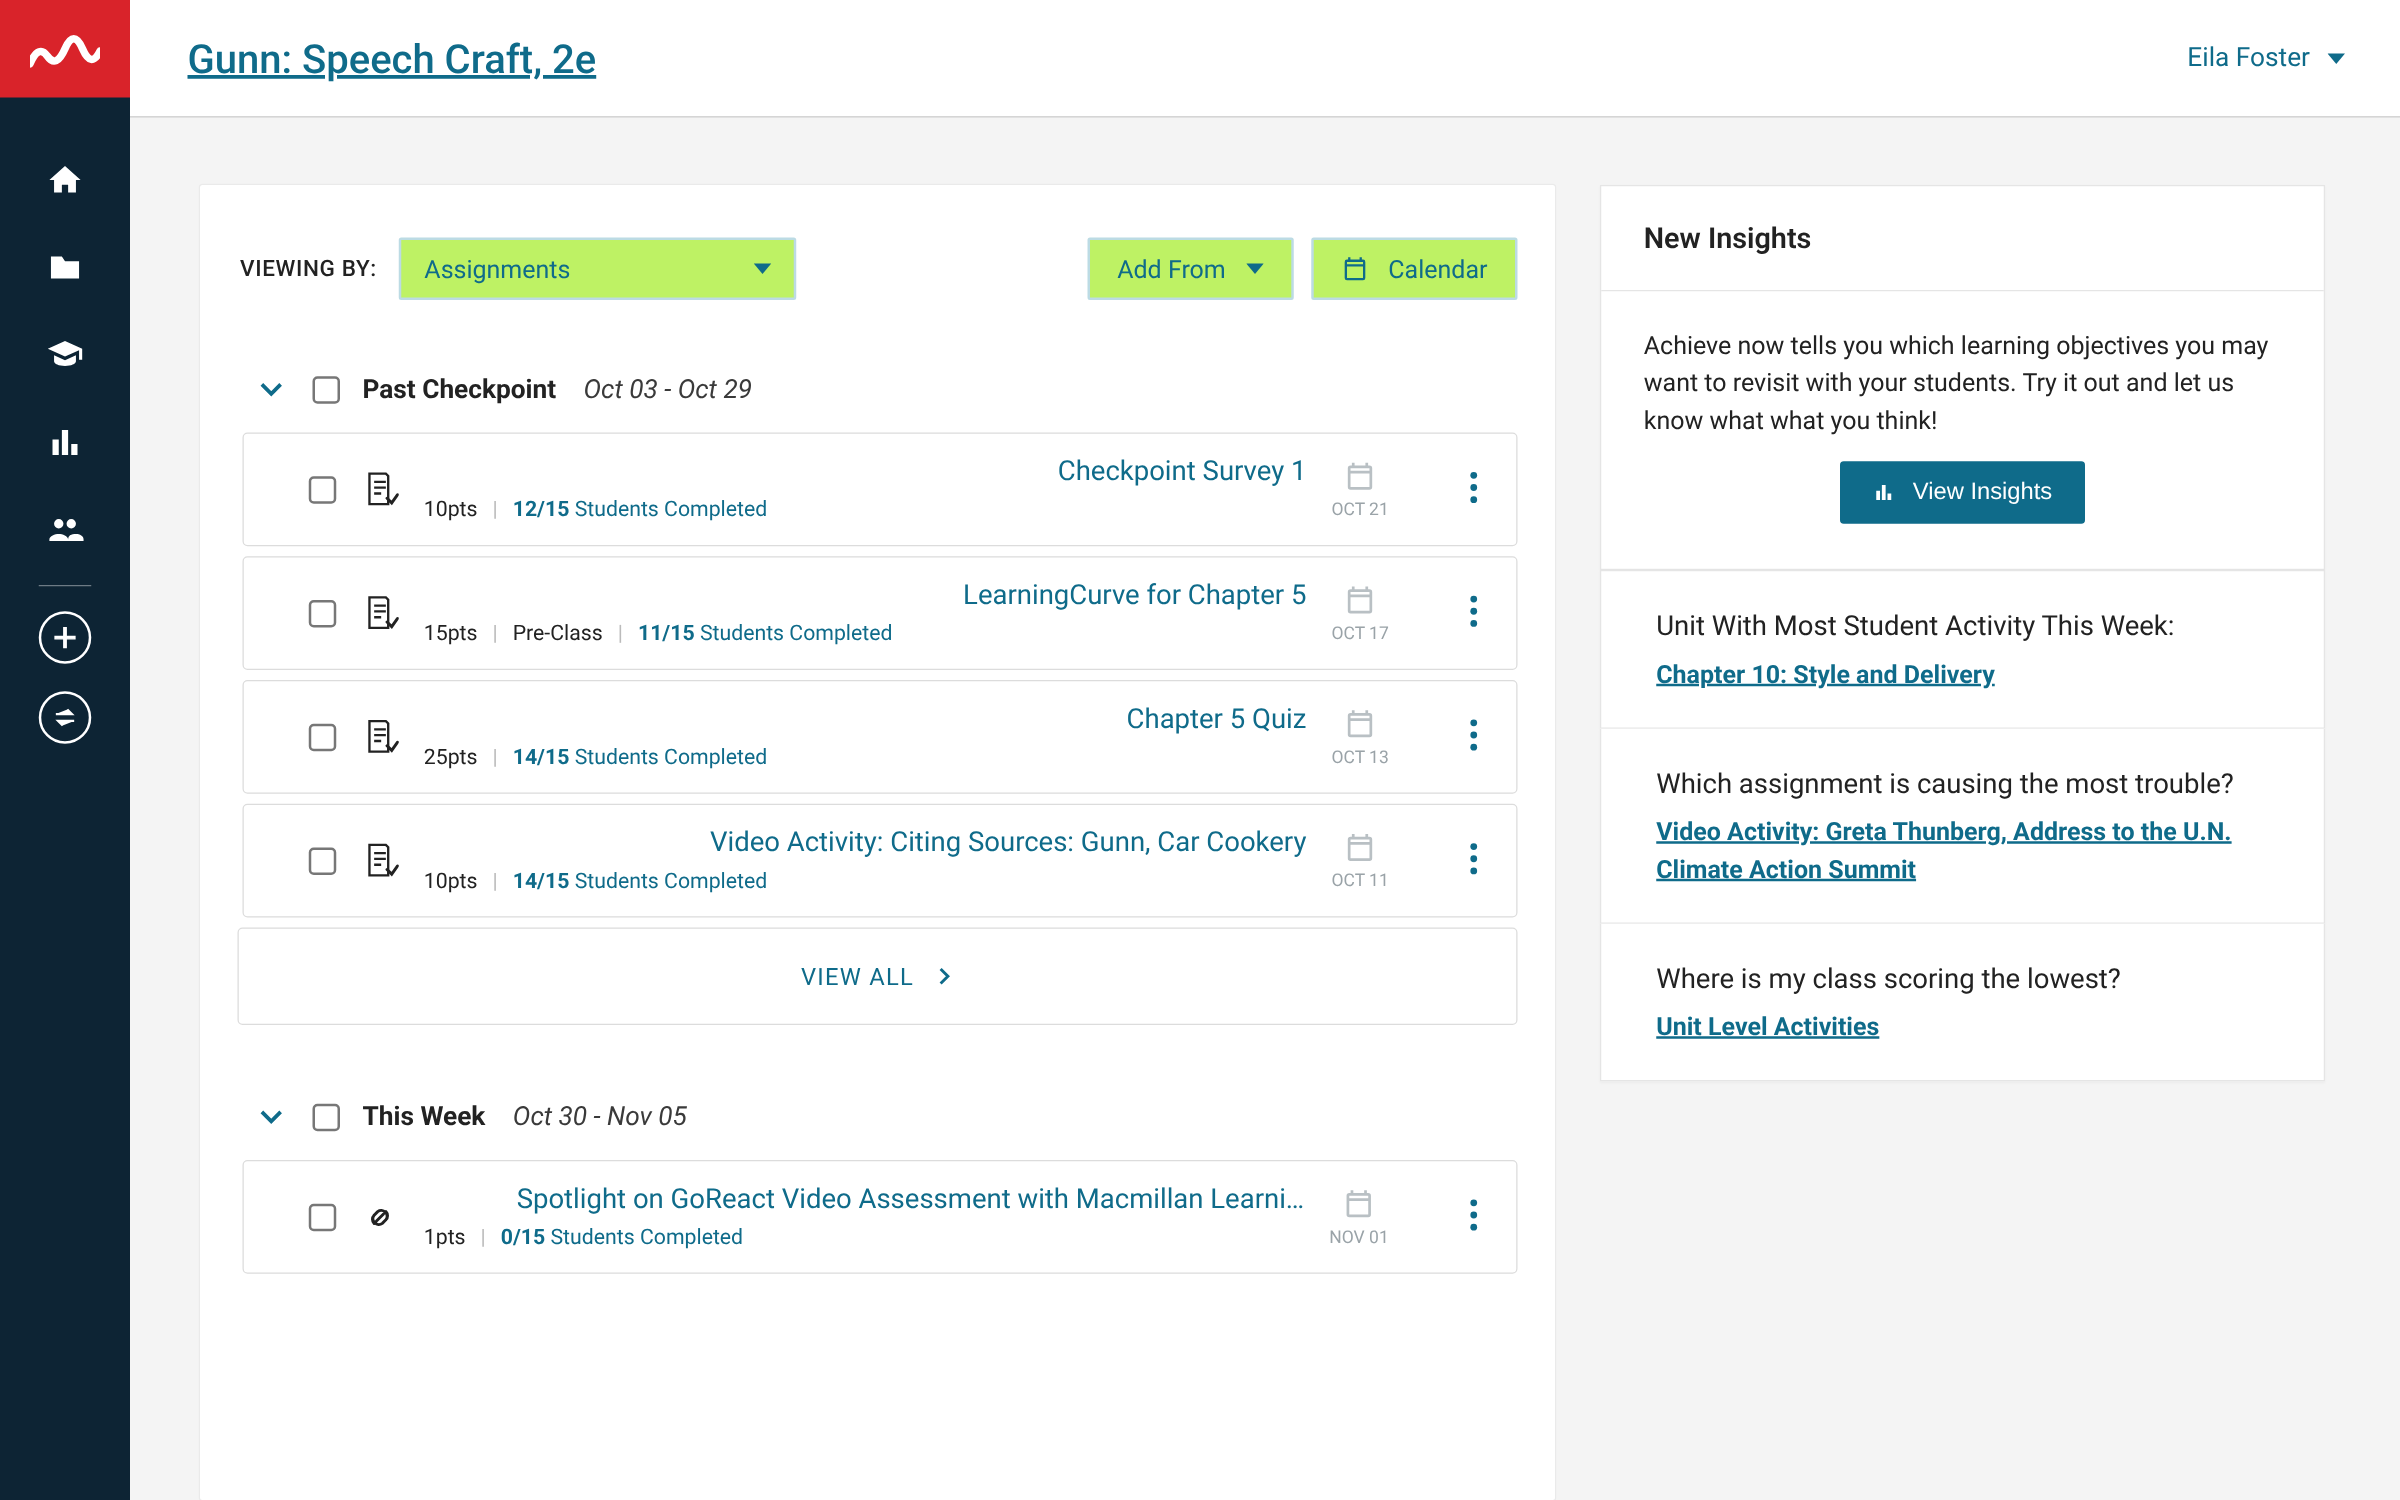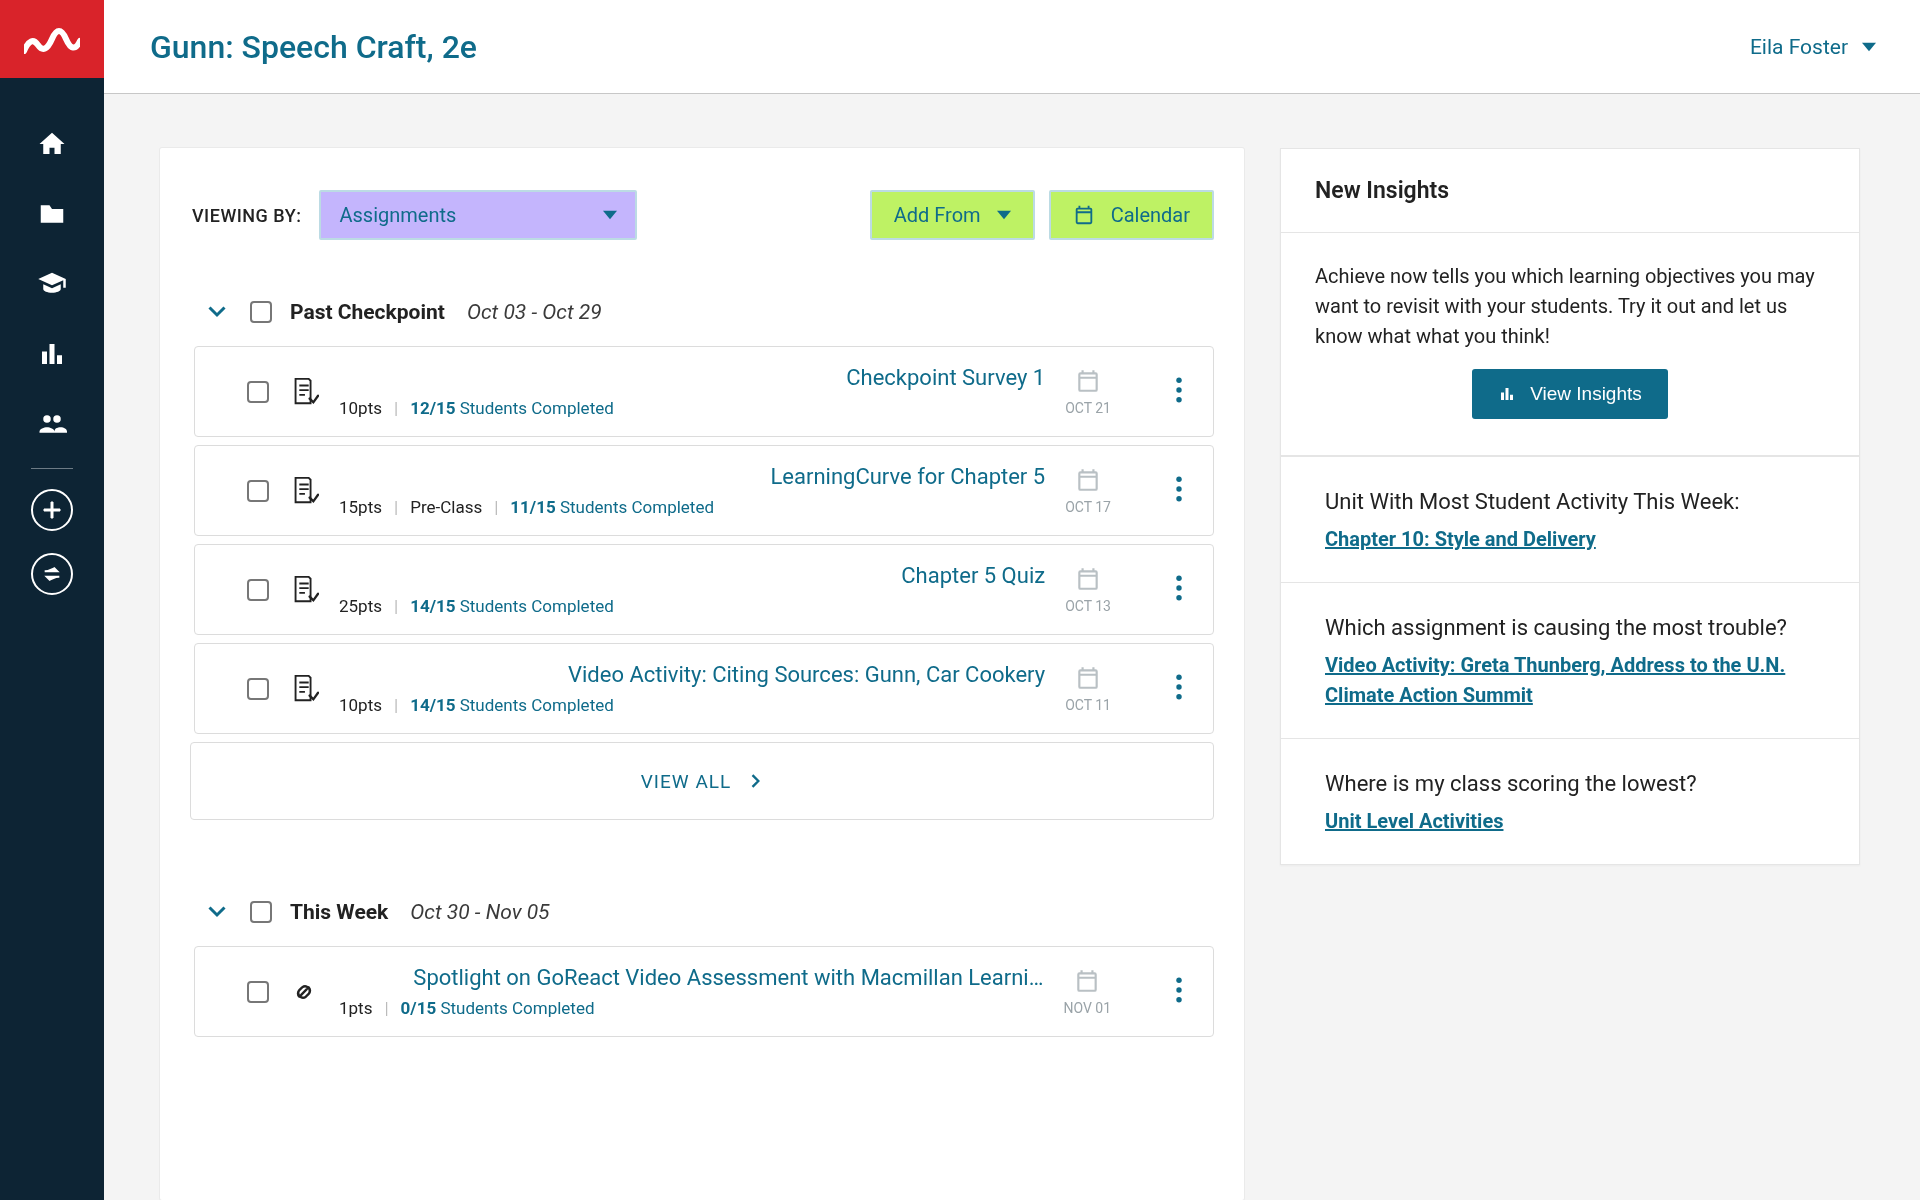--- a/index.html
+++ b/index.html
@@ -46,21 +46,21 @@
 
   
   .page { flex:1; display:flex; flex-direction:column; }
   .header {
     height: 94px;
     background: #fff;
     border-bottom: 1px solid #c7c7c7;
     display:flex; align-items:center; justify-content:space-between;
     padding: 0 44px 0 46px;
   }
-  .header .title { color:#0f6b8a; font-size: 32px; font-weight: 500; }
+  .header .title { color:#0f6b8a; font-size: 32px; font-weight: 500; text-decoration: underline; }
   .header .user { color:#0f6b8a; font-size: 21px; display:flex; align-items:center; gap:14px; cursor:pointer; }
 
   .content {
     flex:1; display:flex; gap: 36px;
     padding: 54px 46px 0 56px;
     overflow-y:auto;
   }
 
   
   .card {
@@ -70,21 +70,21 @@
   }
   .assign-card {
     width: 1084px;
     padding: 42px 30px 18px 30px;
   }
   .toolbar { display:flex; align-items:center; gap:14px; }
   .toolbar .lbl { font-size: 18px; letter-spacing: .5px; color:#222; font-weight:500; margin-right:4px; margin-left:2px;}
   .select {
     height: 50px;
     border: 2px solid #bcdbe4;
-    background: #c4b5fd;
+    background: #bef264;
     color:#0f6b8a;
     display:flex; align-items:center; justify-content:space-between;
     padding: 0 18px; font-size: 20px; border-radius:2px;
     cursor:pointer; min-width: 318px;
   }
   .toolbar .spacer { flex:1; }
   .btn-outline {
     height:50px; border:2px solid #bcdbe4; background:#bef264; color:#0f6b8a;
     display:flex; align-items:center; gap:16px; padding:0 22px; font-size:20px;
     border-radius:2px; cursor:pointer;
@@ -377,21 +377,21 @@
             </div>
           </div>
 
         <div class="viewall-card">
           <span>VIEW ALL</span>
           <svg width="14" height="14" viewBox="0 0 8 12">
               <path d="M1 1l5 5-5 5" fill="none" stroke="#0f6b8a" stroke-width="2"></path>
             </svg>
         </div>
 
-        <div class="section-head" style="margin-top:80px;">
+        <div class="section-head" style="margin-top:62px;">
           <span class="chev">
               <svg viewBox="0 0 12 8" width="18" height="18">
                 <path d="M1 1l5 5 5-5" fill="none" stroke="#0f6b8a" stroke-width="2"></path>
               </svg>
             </span>
           <span class="chk"></span>
           <span class="title-strong">This Week</span>
           <span class="date-range">Oct 30 - Nov 05</span>
         </div>
 

